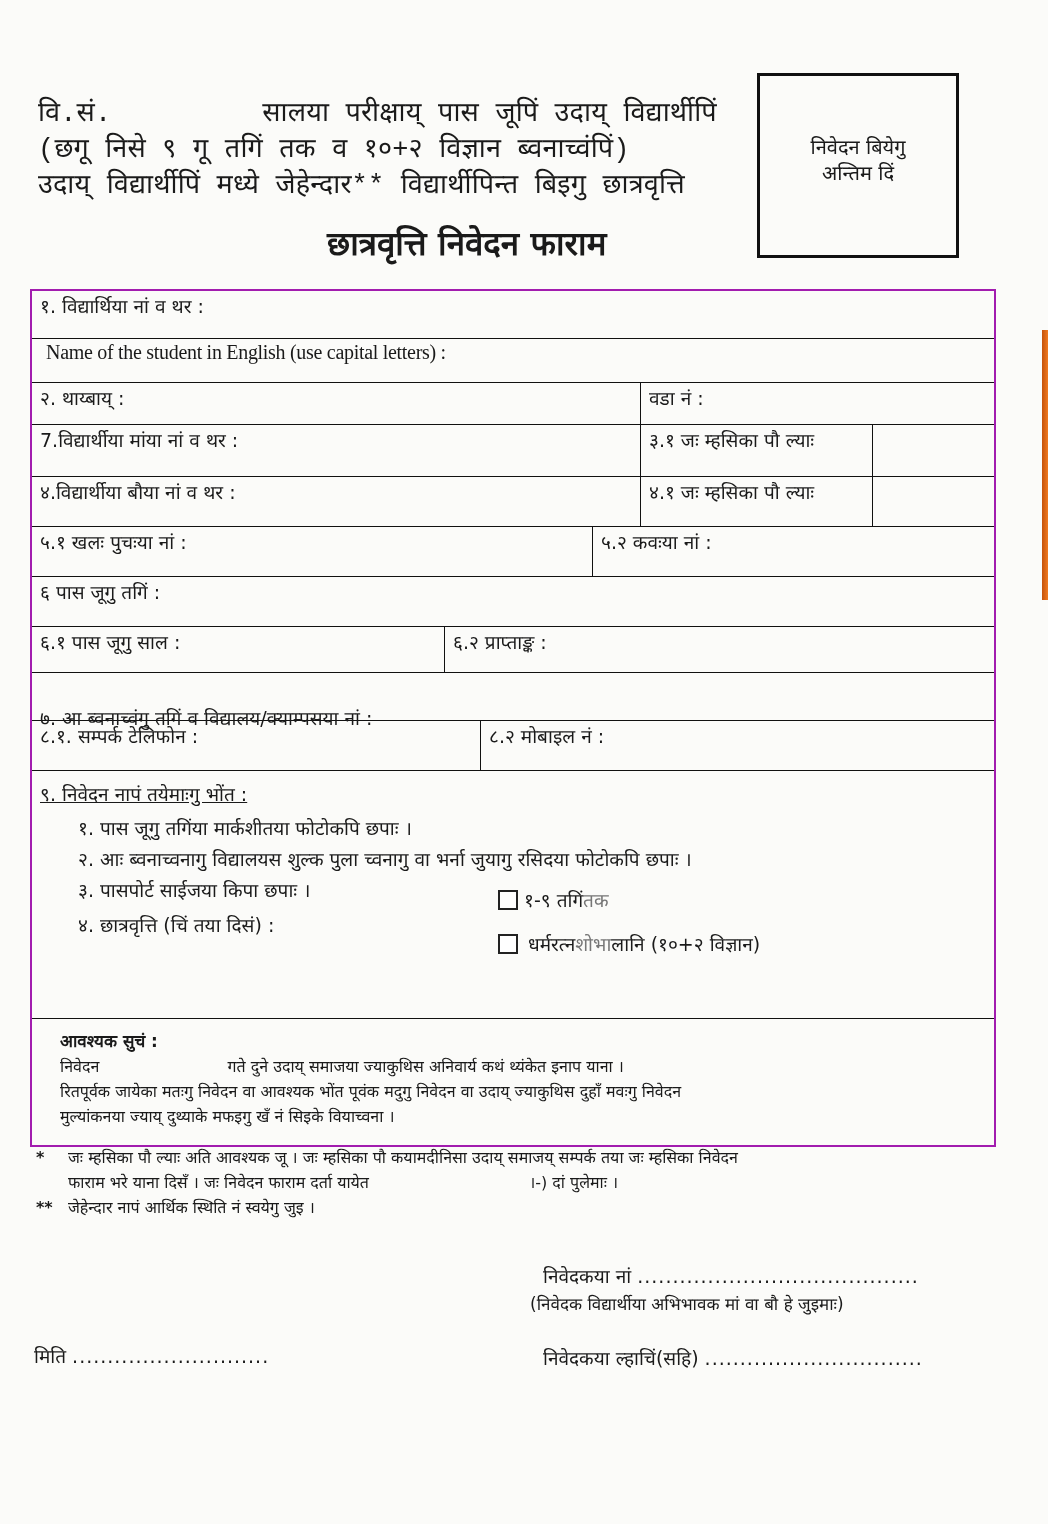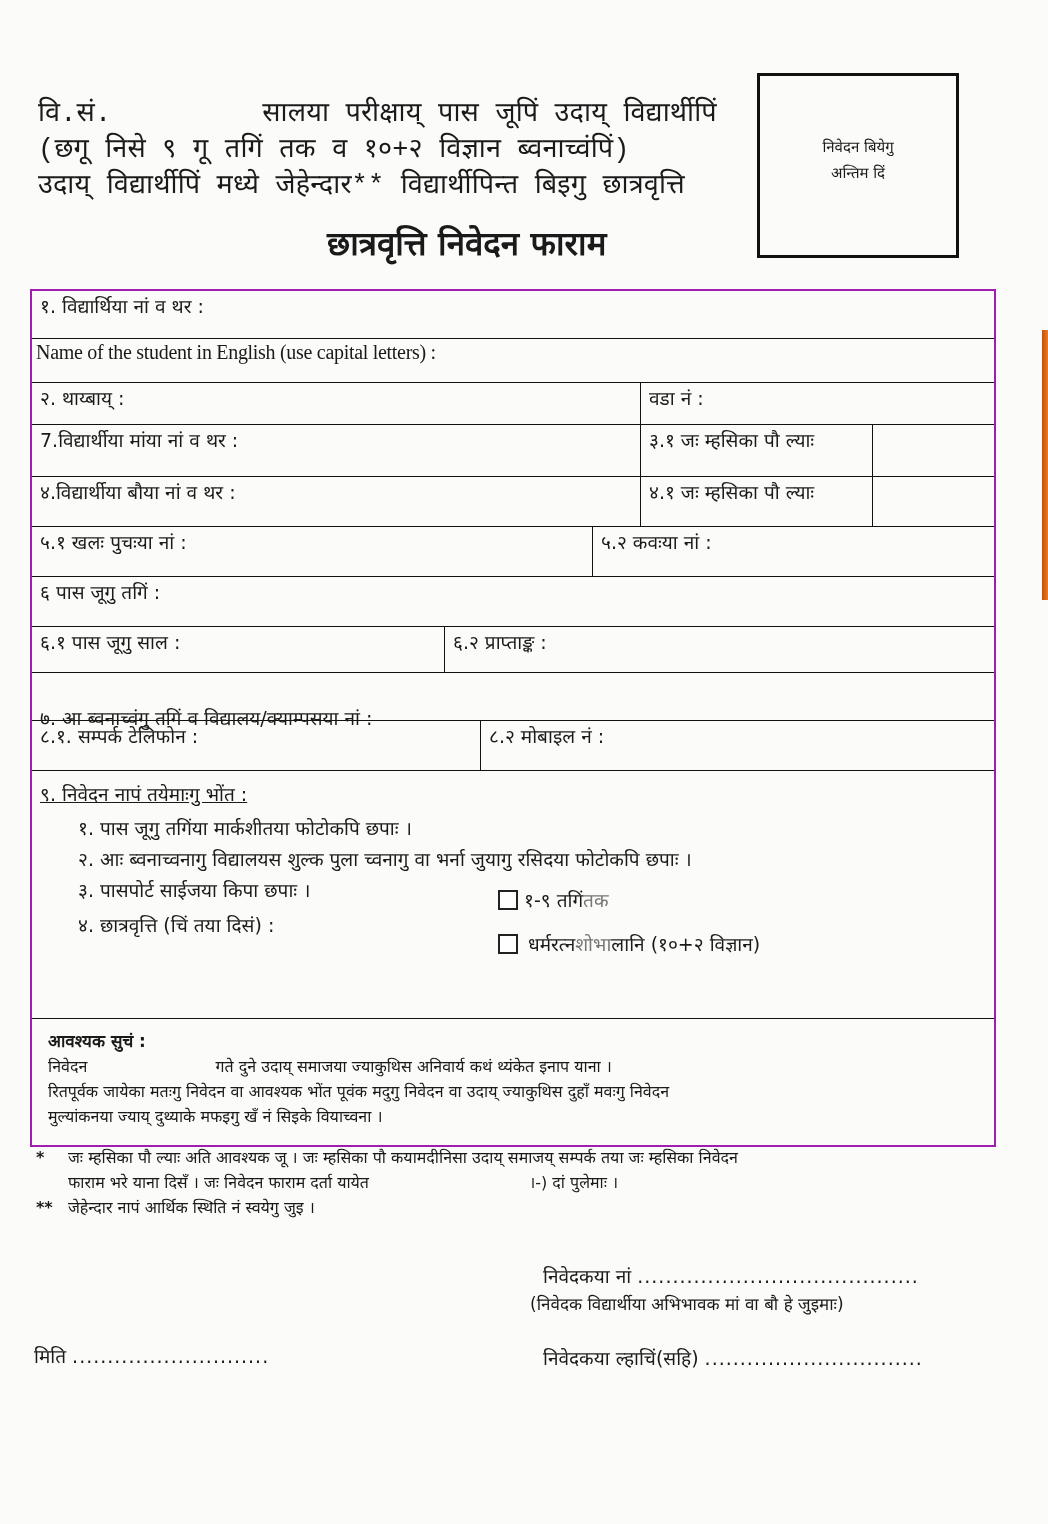--- a/index.html
+++ b/index.html
@@ -8,40 +8,40 @@
     background:#fbfbf9; color:#1a1a1a;
     font-family:"DejaVu Sans", "Liberation Sans", sans-serif;
   }
   .abs { position:absolute; }
   .hdr-line { font-size:27px; white-space:nowrap; letter-spacing:0.2px;font-family:Liberation Mono, monospace; }
   .title { font-size:33px; font-weight:bold; white-space:nowrap; }
   .deadline-box {
     position:absolute; left:757px; top:73px; width:202px; height:185px;
     border:3px solid #111; box-sizing:border-box;
     display:flex; flex-direction:column; align-items:center; justify-content:center;
-    font-size:15px; line-height:26px; padding-bottom:12px;
+    font-size:20px; line-height:26px; padding-bottom:12px;
   }
   
   .form { position:absolute; left:30px; top:289px; width:966px; border:2px solid #a21caf; box-sizing:border-box; }
   .row { display:flex; border-bottom:1.5px solid #111; box-sizing:border-box; }
   .row:last-child { border-bottom:none; }
   .cell { box-sizing:border-box; padding:2px 8px 0 8px; font-size:19px; white-space:nowrap; }
   .cell + .cell { border-left:1.5px solid #111; }
   .r1 { height:48px; } .r2 { height:44px; }
   .r3 { height:42px; } .r4 { height:52px; } .r5 { height:50px; }
   .r6 { height:50px; } .r7 { height:50px; } .r8 { height:46px; }
   .r9 { height:48px; } .r10 { height:50px; } .r11 { height:248px; }
   .r12 { height:126px; }
   .eng { font-family:"Liberation Serif", "DejaVu Serif", serif; font-size:20px; letter-spacing:-0.3px; }
   .docs { padding:10px 0 0 8px; font-size:19px; position:relative; width:100%; }
   .docs .sub { padding-left:38px; line-height:31px; white-space:nowrap; }
   .chk-row { position:absolute; left:466px; display:flex; align-items:center; font-size:19px; white-space:nowrap; }
   .chk { width:20px; height:20px; border:2px solid #222; box-sizing:border-box; margin-right:6px; background:#fff; cursor:pointer; }
   .faded { color:#777; }
-  .notes { padding:10px 0 0 16px; font-size:16px; line-height:25px; width:100%; }
+  .notes { padding:10px 0 0 28px; font-size:16px; line-height:25px; width:100%; }
   .notes .nh { font-weight:bold; font-size:17px; }
   .foot { position:absolute; left:36px; top:1145px; width:940px; font-size:16px; line-height:25px; }
   .foot .fl { display:flex; }
   .foot .star { width:32px; flex:none; font-weight:bold; }
   .sig { position:absolute; font-size:19px; white-space:nowrap; }
   .dots { letter-spacing:1px; }
   .orange-strip { position:absolute; left:1042px; top:330px; width:6px; height:270px;
     background:linear-gradient(90deg,#c4520c,#f07a20); }
 </style>
 </head>
@@ -59,21 +59,21 @@
 <div class="deadline-box">
   <span>निवेदन बियेगु</span>
   <span>अन्तिम दिं</span>
 </div>
 
 <div class="form">
   <div class="row r1">
     <div class="cell" style="width:100%;">१. विद्यार्थिया नां व थर :</div>
   </div>
   <div class="row r2">
-    <div class="cell eng" style="width:100%; padding-left:4px;">Name of the student in English (use capital letters) :</div>
+    <div class="cell eng" style="width:100%; padding-left:14px;">Name of the student in English (use capital letters) :</div>
   </div>
   <div class="row r3">
     <div class="cell" style="width:608px;">२. थाय्बाय् :</div>
     <div class="cell" style="flex:1;">वडा नं :</div>
   </div>
   <div class="row r4">
     <div class="cell" style="width:608px;">7.विद्यार्थीया मांया नां व थर :</div>
     <div class="cell" style="width:232px;">३.१ जः म्हसिका पौ ल्याः</div>
     <div class="cell" style="flex:1;"></div>
   </div>

